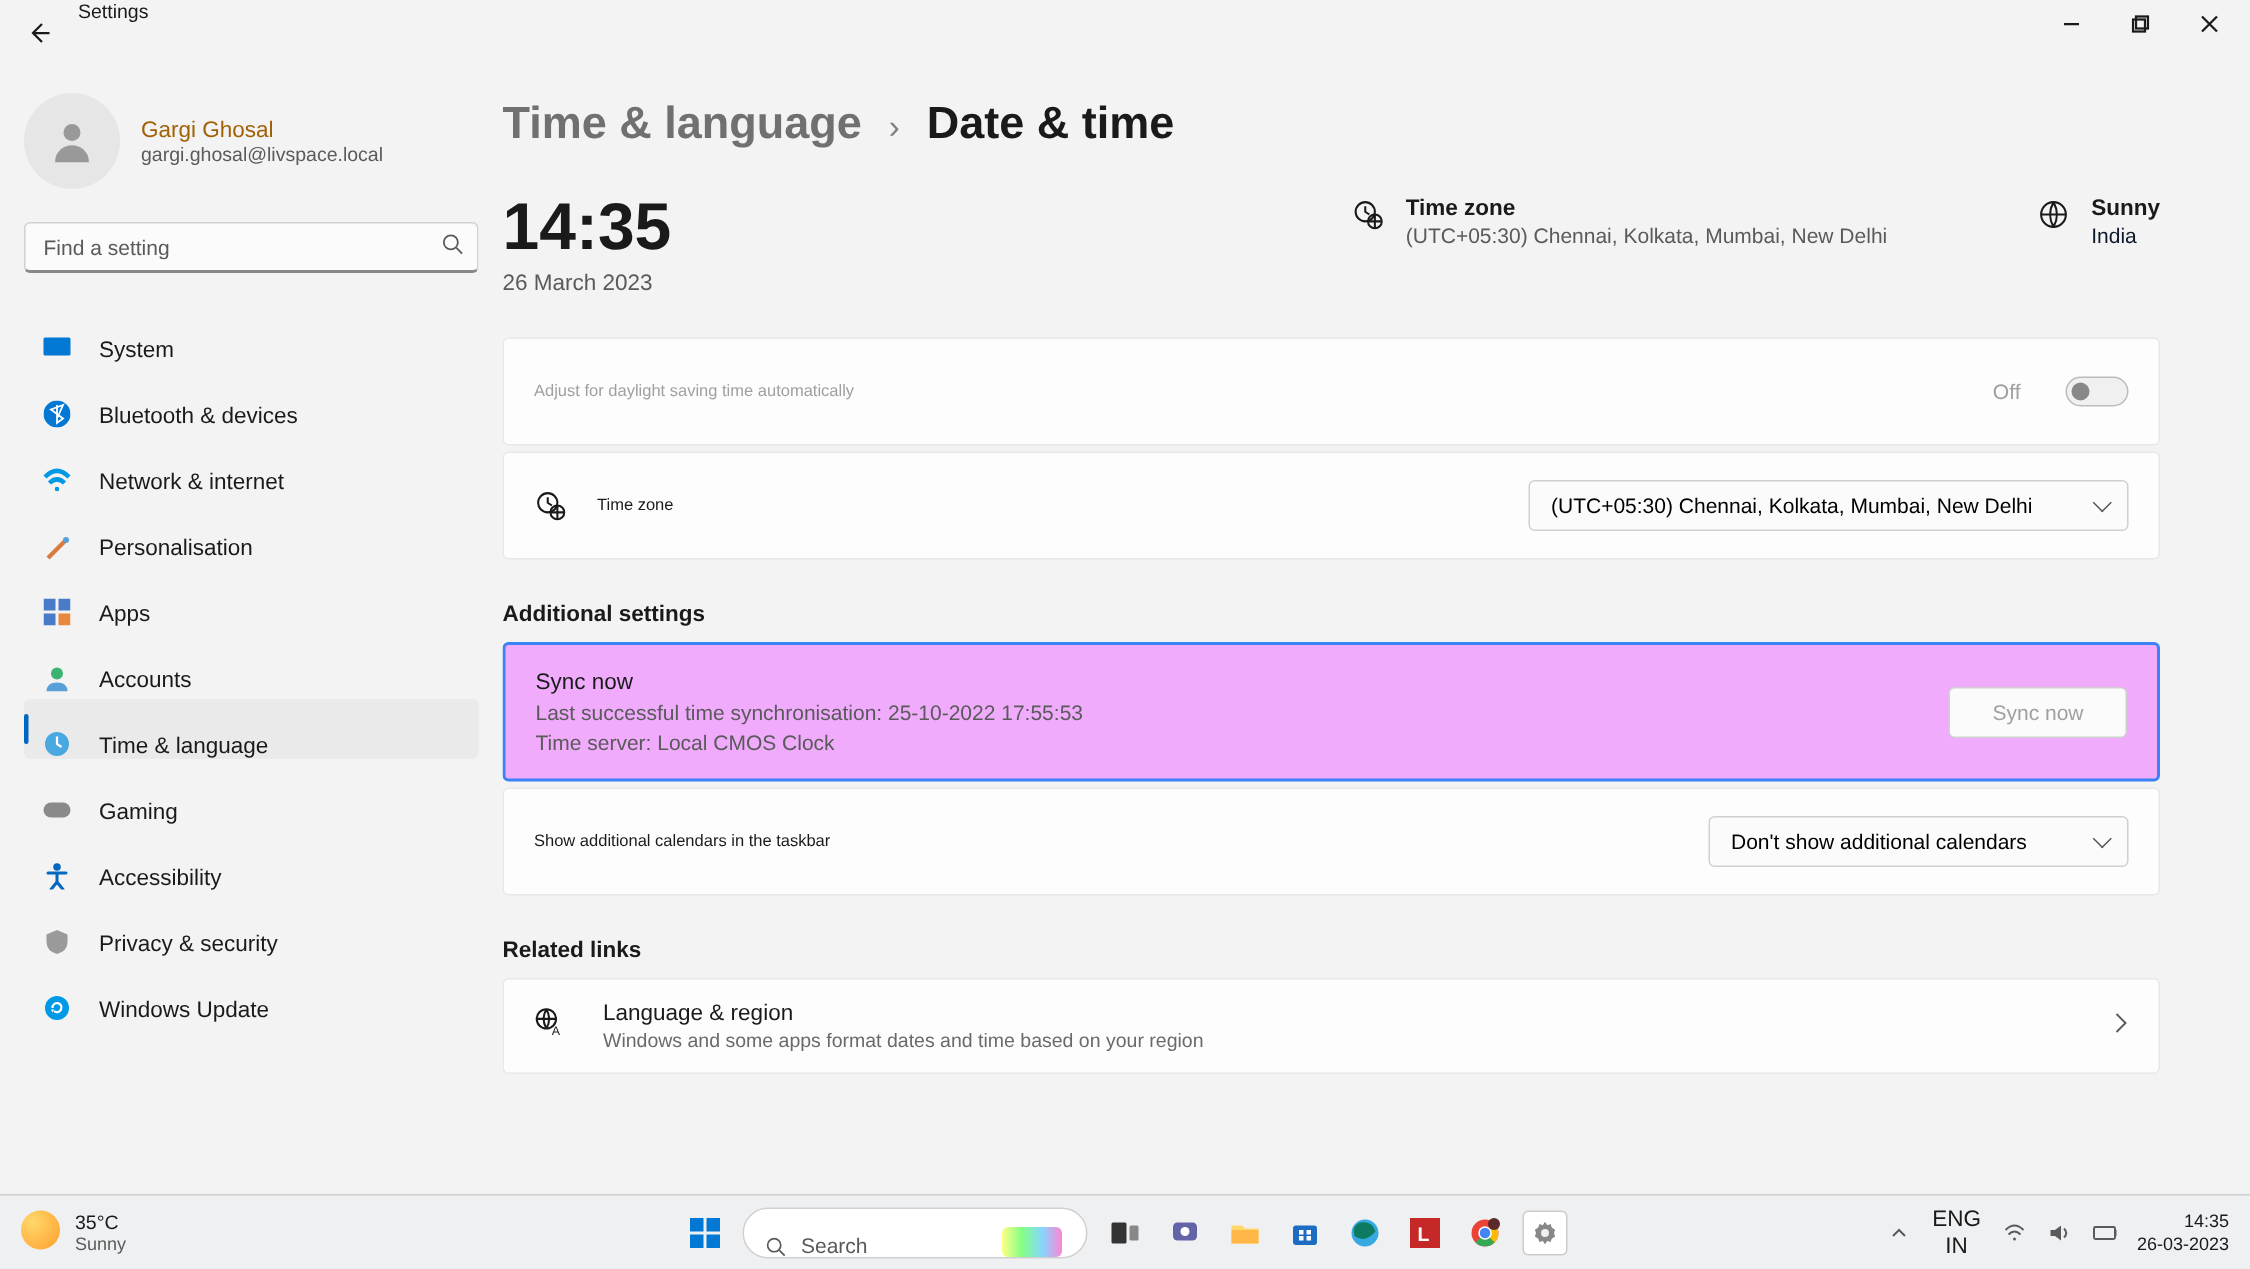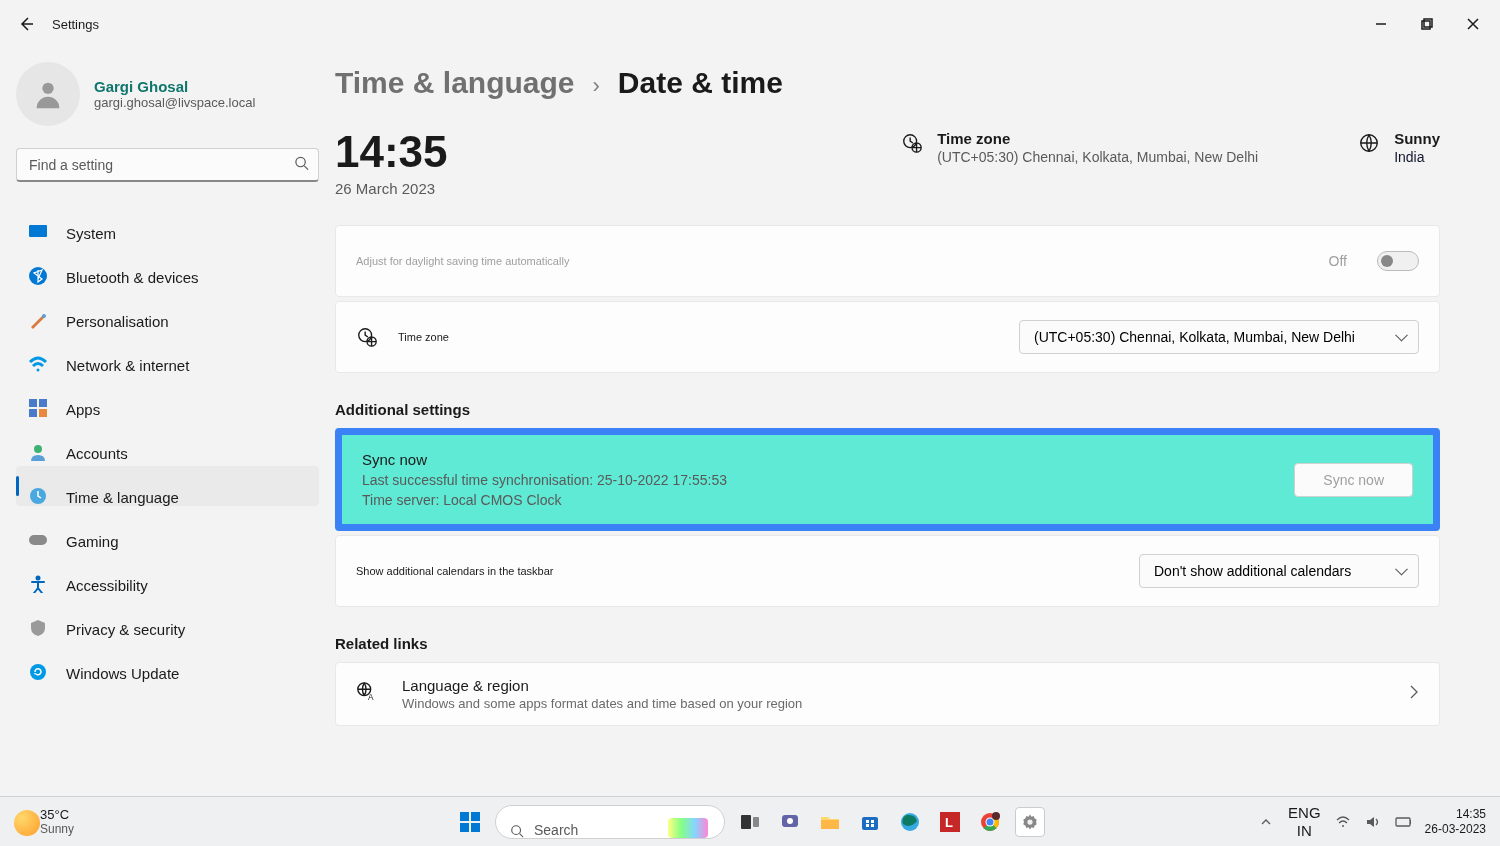--- a/index.html
+++ b/index.html
@@ -1,34 +1,34 @@
 <!DOCTYPE html>
 <html><head>
 <meta charset="utf-8">
 <style>
 * { box-sizing: border-box; margin: 0; padding: 0; font-family: 'Segoe UI', Tahoma, sans-serif; }
 body { background: #f3f3f3; width: 1500px; height: 846px; overflow: hidden; position: relative; }
 
 
-.titlebar { height: 48px; display: flex; align-items: center; padding: 16px 4px; }
+.titlebar { height: 48px; display: flex; padding: 0 4px; }
 .back-btn { width: 44px; height: 44px; display: flex; align-items: center; justify-content: center; cursor: pointer; }
 .title-label { font-size: 13px; margin-left: 4px; color: #1a1a1a; }
 .window-controls { margin-left: auto; display: flex; }
 .win-ctrl { width: 46px; height: 32px; display: flex; align-items: center; justify-content: center; cursor: pointer; }
 
 
 .layout { display: flex; height: calc(100% - 48px - 50px); }
 .sidebar { width: 335px; padding: 10px 16px 0 16px; display: flex; flex-direction: column; }
 .content { flex: 1; padding: 0 60px 0 0; overflow-y: auto; }
 
 
 .user-block { display: flex; align-items: center; gap: 14px; padding: 4px 0 16px 0; }
 .avatar { width: 64px; height: 64px; border-radius: 50%; background: #e6e6e6; display: flex; align-items: center; justify-content: center; }
 .avatar svg { width: 34px; height: 34px; fill: #999; }
-.user-name { font-size: 15px; font-weight: 700; color: #0f766e; }
+.user-name { font-size: 15px; font-weight: 400; color: #a16207; }
 .user-email { font-size: 13px; color: #5a5a5a; }
 
 
 .search { position: relative; margin: 6px 0 20px 0; }
 .search input { width: 100%; height: 34px; border: 1px solid #d0d0d0; border-bottom: 2px solid #888; border-radius: 4px; padding: 0 36px 0 12px; font-size: 14px; background: #fbfbfb; outline: none; }
 .search input::placeholder { color: #5a5a5a; }
 .search .search-icon-wrap { position: absolute; right: 10px; top: 50%; transform: translateY(-50%); }
 
 
 .nav { display: flex; flex-direction: column; gap: 4px; }
@@ -66,34 +66,34 @@
 .card-row .row-spacer { flex: 1; }
 .toggle-label { font-size: 14px; color: #a0a0a0; margin-right: 10px; }
 .toggle { width: 42px; height: 20px; border-radius: 10px; border: 1px solid #bbb; background: #f0f0f0; position: relative; }
 .toggle::after { content:''; width: 12px; height: 12px; background: #888; border-radius: 50%; position: absolute; top: 3px; left: 3px; }
 
 .select { border: 1px solid #d0d0d0; border-radius: 4px; background: #fbfbfb; height: 34px; padding: 0 36px 0 14px; font-size: 14px; display: flex; align-items: center; position: relative; cursor: pointer; min-width: 280px; }
 .select::after { content:''; position:absolute; right: 12px; top: 50%; width: 8px; height: 8px; border-right: 1.5px solid #555; border-bottom: 1.5px solid #555; transform: translateY(-70%) rotate(45deg); }
 
 .section-header { font-size: 15px; font-weight: 600; color: #1a1a1a; margin: 28px 0 10px 0; }
 
-.card-stack { background: #5eead4; border: 7px solid #3b82f6; border-radius: 4px; padding: 16px 20px; margin-bottom: 4px; }
+.card-stack { background: #f0abfc; border: 2px solid #3b82f6; border-radius: 4px; padding: 16px 20px; margin-bottom: 4px; }
 .sync-title { font-size: 15px; color: #1a1a1a; }
 .sync-sub { font-size: 14px; color: #5a5a5a; margin-top: 4px; }
 .sync-btn { border: 1px solid #d0d0d0; border-radius: 4px; background: #fbfbfb; height: 34px; padding: 0 28px; font-size: 14px; color: #a0a0a0; cursor: default; }
 .card-stack.flexed { display:flex; align-items:center; gap:20px; }
 
 .link-card { background: #fdfdfd; border: 1px solid #e8e8e8; border-radius: 4px; padding: 14px 20px; display:flex; align-items: flex-start; gap: 24px; cursor: pointer; }
 .link-card .chev { margin-left: auto; align-self:center; }
 .link-card .lk-title { font-size: 15px; color: #1a1a1a; }
 .link-card .lk-sub { font-size: 13px; color: #6a6a6a; margin-top: 2px; }
 
 
 .taskbar { position: absolute; bottom: 0; left: 0; right: 0; height: 50px; background: #eef0f2; border-top: 1px solid #d0d0d0; display: flex; align-items: center; padding: 0 14px; }
-.weather { display: flex; align-items: flex-end; }
+.weather { display: flex; align-items: flex-start; gap: 10px; }
 .weather-ico { width: 26px; height: 26px; background: radial-gradient(circle at 30% 30%, #ffd86b, #ff9e2c); border-radius: 50%; }
 .weather-text .temp { font-size: 13px; color: #1a1a1a; }
 .weather-text .cond { font-size: 12px; color: #5a5a5a; }
 .tb-center { position: absolute; left: 50%; transform: translateX(-50%); display: flex; align-items: center; gap: 10px; }
 .tb-icon { width: 30px; height: 30px; display:flex; align-items:center; justify-content:center; cursor: pointer; border-radius:4px; }
 .tb-icon.selected { background: #fff; border:1px solid #ccc; }
 .tb-search { display: flex; align-items: flex-end; gap: 10px; background: #fff; border: 1px solid #d0d0d0; border-radius: 20px; height: 34px; padding: 0 16px 0 14px; width: 230px; }
 .tb-search .lbl { font-size: 14px; color: #5a5a5a; }
 .tb-search .deco { margin-left:auto; width:40px; height:20px; background: linear-gradient(90deg,#ff6,#6f6,#6cf,#f6c); border-radius:4px; opacity:.8;}
 .tb-right { margin-left: auto; display: flex; align-items: center; gap: 14px; }
@@ -173,36 +173,36 @@
         <div class="nav-ico">
             <svg width="18" height="18">
               <circle cx="9" cy="9" r="9" fill="#0078d4"></circle>
               <path d="M9 3 v12 l4-3 -8-6 8-3 -4 9" stroke="#fff" stroke-width="1.2" fill="none"></path>
             </svg>
           </div>
         <span class="nav-label">Bluetooth &amp; devices</span>
       </div>
       <div class="nav-item">
         <div class="nav-ico">
-            <svg width="20" height="20">
-              <path d="M3 17 L15 5 L17 7 L5 19 Z" fill="#d97a3f"></path>
-              <circle cx="16" cy="6" r="2" fill="#5aa0d8"></circle>
-            </svg>
-          </div>
-        <span class="nav-label">Personalisation</span>
-      </div>
-      <div class="nav-item">
-        <div class="nav-ico">
             <svg width="20" height="16">
               <path d="M2 6 Q10 -2 18 6" stroke="#0099e5" stroke-width="3" fill="none"></path>
               <path d="M5 10 Q10 5 15 10" stroke="#0099e5" stroke-width="3" fill="none"></path>
               <circle cx="10" cy="14" r="1.5" fill="#0099e5"></circle>
             </svg>
           </div>
         <span class="nav-label">Network &amp; internet</span>
+      </div>
+      <div class="nav-item">
+        <div class="nav-ico">
+            <svg width="20" height="20">
+              <path d="M3 17 L15 5 L17 7 L5 19 Z" fill="#d97a3f"></path>
+              <circle cx="16" cy="6" r="2" fill="#5aa0d8"></circle>
+            </svg>
+          </div>
+        <span class="nav-label">Personalisation</span>
       </div>
       <div class="nav-item">
         <div class="nav-ico">
             <svg width="18" height="18">
               <rect x="0" y="0" width="8" height="8" fill="#4a7bc8"></rect>
               <rect x="10" y="0" width="8" height="8" fill="#4a7bc8"></rect>
               <rect x="0" y="10" width="8" height="8" fill="#4a7bc8"></rect>
               <rect x="10" y="10" width="8" height="8" fill="#e8883c"></rect>
             </svg>
           </div>

